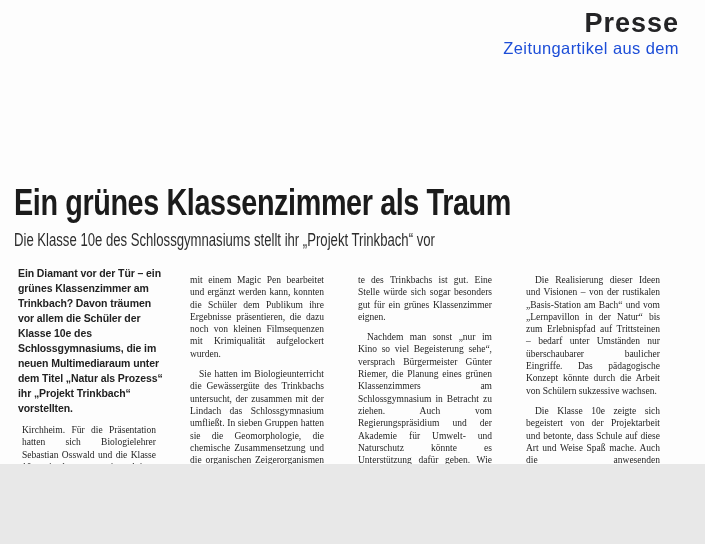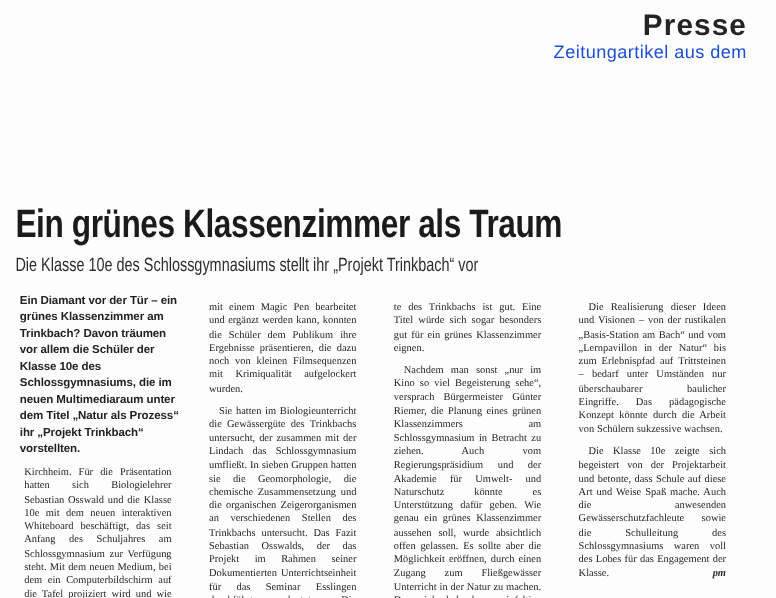--- a/index.html
+++ b/index.html
@@ -3,21 +3,21 @@
 <meta charset="utf-8">
 <style>
   html, body {
     margin: 0;
     padding: 0;
     background: #e8e8e8;
   }
   .page {
     position: relative;
     width: 705px;
-    height: 544px;
+    height: 464px;
     background: #fdfdfd;
     overflow: hidden;
     font-family: "Liberation Serif", serif;
     color: #1e1e1e;
   }
 
   
   .press-header {
     position: absolute;
     top: 8px;
@@ -136,21 +136,21 @@
       <p class="lead">Ein Diamant vor der Tür – ein grünes Klassenzimmer am Trinkbach? Davon träumen vor allem die Schüler der Klasse 10e des Schlossgymnasiums, die im neuen Multimediaraum unter dem Titel „Natur als Prozess“ ihr „Projekt Trinkbach“ vorstellten.</p>
       <p class="bodytext"><span class="runin">Kirchheim.</span><span> Für die Präsentation hatten sich Biologielehrer Sebastian Osswald und die Klasse 10e mit dem neuen interaktiven Whiteboard beschäftigt, das seit Anfang des Schuljahres am Schlossgymnasium zur Verfügung steht. Mit dem neuen Medium, bei dem ein Computerbildschirm auf die Tafel projiziert wird und wie bei einem Touchscreen</span></p>
     </div>
 
     <div class="col">
       <p class="bodytext">mit einem Magic Pen bearbeitet und ergänzt werden kann, konnten die Schüler dem Publikum ihre Ergebnisse präsentieren, die dazu noch von kleinen Filmsequenzen mit Krimiqualität aufgelockert wurden.</p>
       <p class="bodytext indent">Sie hatten im Biologieunterricht die Gewässergüte des Trinkbachs untersucht, der zusammen mit der Lindach das Schlossgymnasium umfließt. In sieben Gruppen hatten sie die Geomorphologie, die chemische Zusammensetzung und die organischen Zeigerorganismen an verschiedenen Stellen des Trinkbachs untersucht. Das Fazit Sebastian Osswalds, der das Projekt im Rahmen seiner Dokumentierten Unterrichtseinheit für das Seminar Esslingen durchführte, lautet: Die Gewässergü-</p>
     </div>
 
     <div class="col">
-      <p class="bodytext">te des Trinkbachs ist gut. Eine Titel würde sich sogar besonders gut für ein grünes Klassenzimmer eignen.</p>
+      <p class="bodytext">te des Trinkbachs ist gut. Eine Stelle würde sich sogar besonders gut für ein grünes Klassenzimmer eignen.</p>
       <p class="bodytext indent">Nachdem man sonst „nur im Kino so viel Begeisterung sehe“, versprach Bürgermeister Günter Riemer, die Planung eines grünen Klassenzimmers am Schlossgymnasium in Betracht zu ziehen. Auch vom Regierungspräsidium und der Akademie für Umwelt- und Naturschutz könnte es Unterstützung dafür geben. Wie genau ein grünes Klassenzimmer aussehen soll, wurde absichtlich offen gelassen. Es sollte aber die Möglichkeit eröffnen, durch einen Zugang zum Fließgewässer Unterricht in der Natur zu machen. Dass sich dadurch mannigfaltige Chancen in den Fächern Biologie und Chemie, Naturwissenschaft und</p>
     </div>
 
     <div class="col">
       <p class="bodytext indent">Die Realisierung dieser Ideen und Visionen – von der rustikalen „Basis-Station am Bach“ und vom „Lernpavillon in der Natur“ bis zum Erlebnispfad auf Trittsteinen – bedarf unter Umständen nur überschaubarer baulicher Eingriffe. Das pädagogische Konzept könnte durch die Arbeit von Schülern sukzessive wachsen.</p>
       <p class="bodytext indent"><span>Die Klasse 10e zeigte sich begeistert von der Projektarbeit und betonte, dass Schule auf diese Art und Weise Spaß mache. Auch die anwesenden Gewässerschutzfachleute sowie die Schulleitung des Schlossgymnasiums waren voll des Lobes für das Engagement der Klasse.</span><span class="byline">pm</span></p>
     </div>
 
   </div>
 

